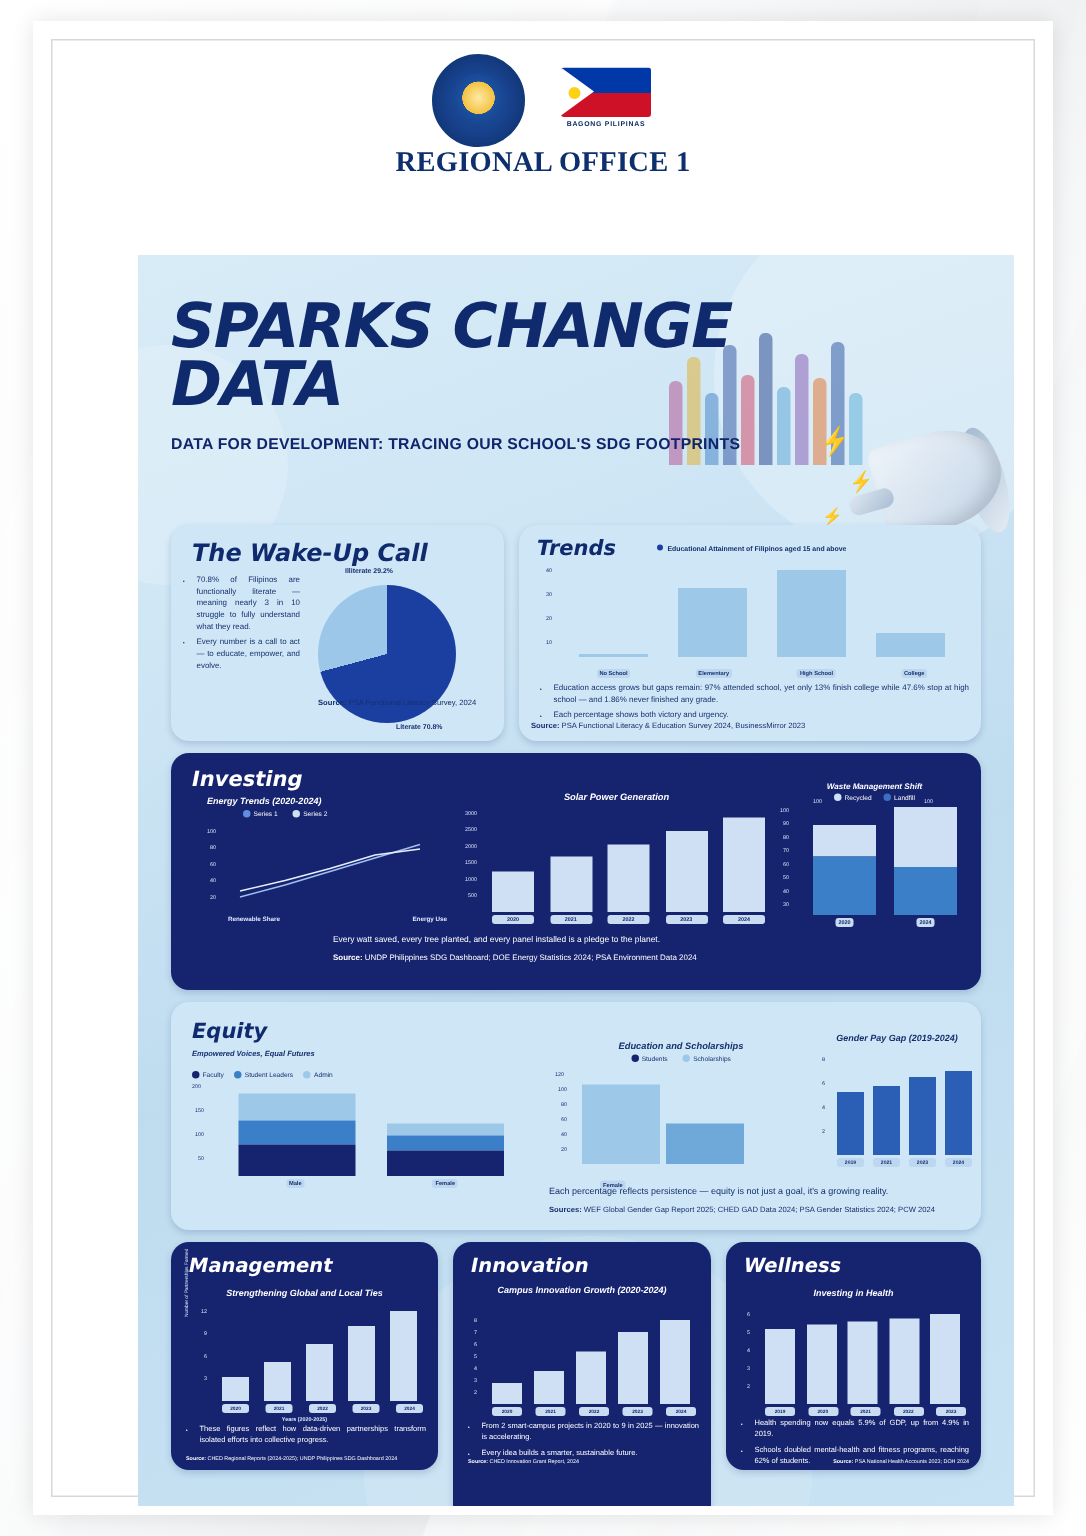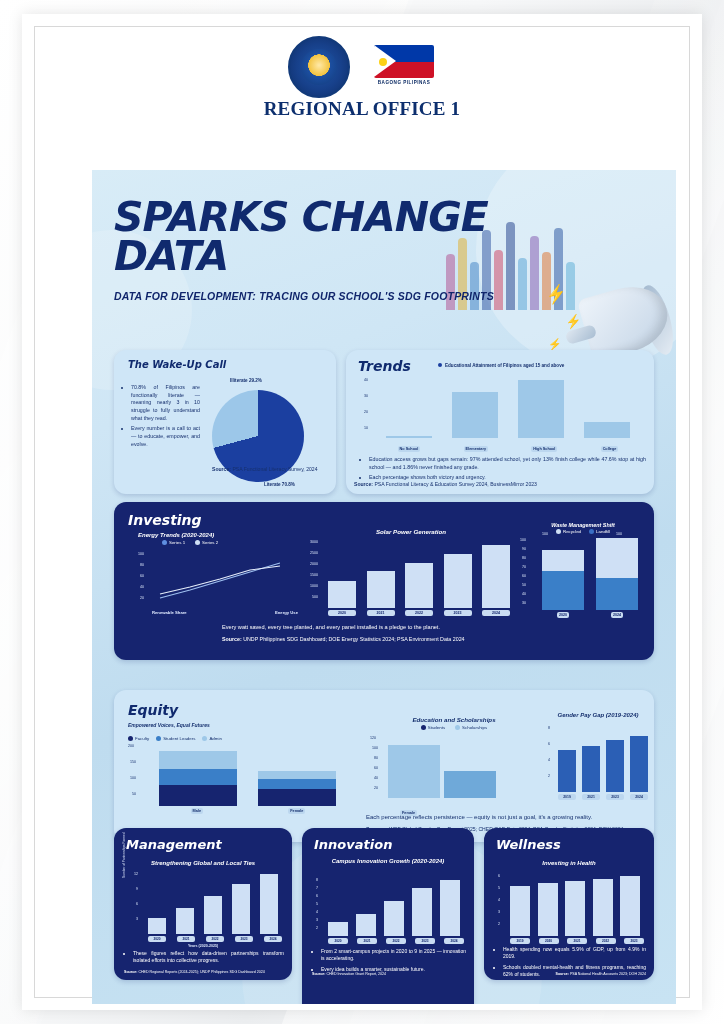--- a/index.html
+++ b/index.html
@@ -70,21 +70,21 @@
   .pb2 { width:160px;height:160px; left:-60px; top:60px; background:rgba(255,255,255,.18); }
   .pb3 { width:300px;height:300px; left:150px; bottom:-120px; background:rgba(255,255,255,.12); }
 
   .title-wrap { position:absolute; left:22px; top:28px; }
   .big-title {
     font-family:"DejaVu Sans", sans-serif;
     font-weight:bold; font-style:italic;
     color:#102a6e; font-size:41px; line-height:.96; letter-spacing:-1px;
   }
   .subtitle {
-    margin-top:13px; font-size:10.5px; font-weight:bold; font-style:italic;
+    margin-top:13px; font-size:10.5px; font-weight:bold; 
     color:#10256b; letter-spacing:.2px;text-align:right;
   }
 
   
   .mega { position:absolute; right:6px; top:104px; width:120px; height:95px; }
   .mega .cone {
     position:absolute; right:2px; top:14px; width:84px;height:64px;
     background:linear-gradient(145deg,#eef4fa,#c3d4e6);
     border-radius:8px 50% 50% 8px / 8px 50% 50% 8px;
     transform:rotate(-16deg);
@@ -215,21 +215,21 @@
       <div class="mega">
         <div class="rim"></div>
         <div class="cone"></div>
         <div class="handle"></div>
         <div class="bolt b1">⚡</div>
         <div class="bolt b2">⚡</div>
         <div class="bolt b3">⚡</div>
       </div>
 
       <div class="card" style="left:22px; top:180px; width:222px; height:144px;">
-        <div class="card-title" style="position:absolute; left:14px; top:9px; font-size:10px;">The Wake-Up Call</div>
+        <div class="card-title" style="position:absolute; left:14px; top:9px; font-size:16px;">The Wake-Up Call</div>
 
         <ul class="bullets" style="position:absolute; left:8px; top:34px; width:78px;">
           <li>70.8% of Filipinos are functionally literate — meaning nearly 3 in 10 struggle to fully understand what they read.</li>
           <li>Every number is a call to act — to educate, empower, and evolve.</li>
         </ul>
 
         <div style="position:absolute; left:98px; top:40px;">
           <div class="pie"></div>
           <div style="position:absolute; left:18px; top:-12px; font-size:4.6px; font-weight:bold; color:#16306e; text-align:center;">Illiterate 29.2%</div>
           <div style="position:absolute; left:52px; top:92px; font-size:4.6px; font-weight:bold; color:#16306e;">Literate 70.8%</div>
@@ -374,21 +374,21 @@
 
         <div class="note" style="position:absolute; left:108px; top:122px; width:430px;">
           <span>Every watt saved, every tree planted, and every panel installed is a pledge to the planet.</span>
         </div>
         <div class="note" style="position:absolute; left:108px; top:134px; width:430px; font-size:5.3px;">
           <b>Source:</b>
           <span>UNDP Philippines SDG Dashboard; DOE Energy Statistics 2024; PSA Environment Data 2024</span>
         </div>
       </div>
 
-      <div class="card" style="left:22px; top:520px; width:540px; height:152px;">
+      <div class="card" style="left:22px; top:498px; width:540px; height:152px;">
         <div class="card-title" style="position:absolute; left:14px; top:12px; font-size:14px;">Equity</div>
         <div style="position:absolute; left:14px; top:32px; font-size:5px; font-weight:bold; font-style:italic; color:#16306e;">Empowered Voices, Equal Futures</div>
 
         <div class="legend" style="position:absolute; left:14px; top:44px; gap:7px;">
           <span><i style="background:#16246f"></i><span>Faculty</span></span>
           <span><i style="background:#3a7fc8"></i><span>Student Leaders</span></span>
           <span><i style="background:#9ec8e8"></i><span>Admin</span></span>
         </div>
 
         <div style="position:absolute; left:14px; top:54px; width:228px; height:62px;">

